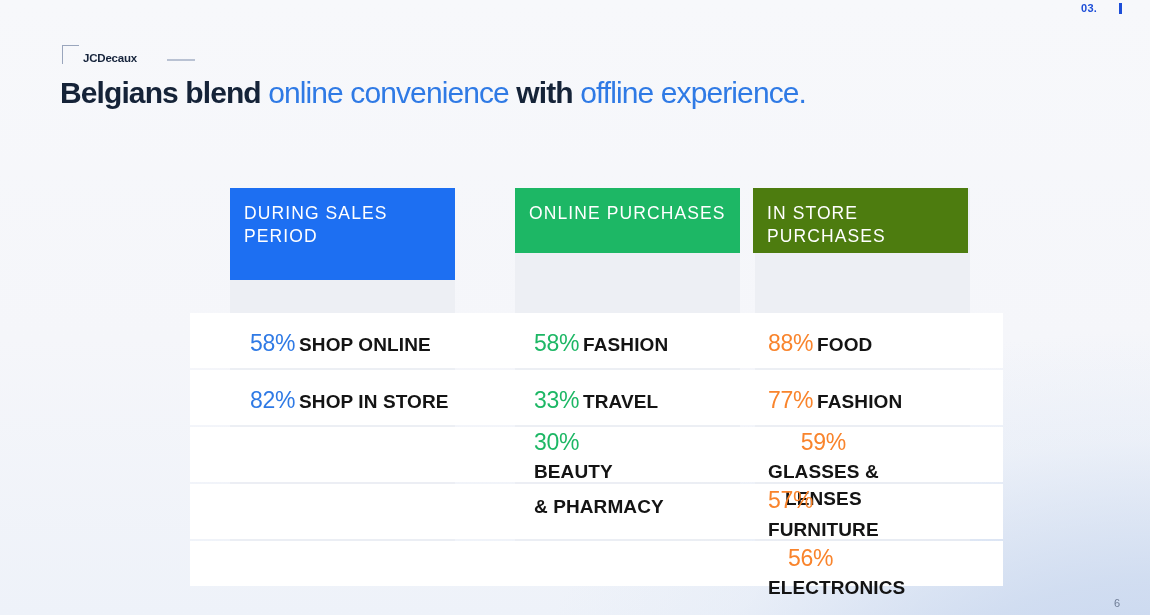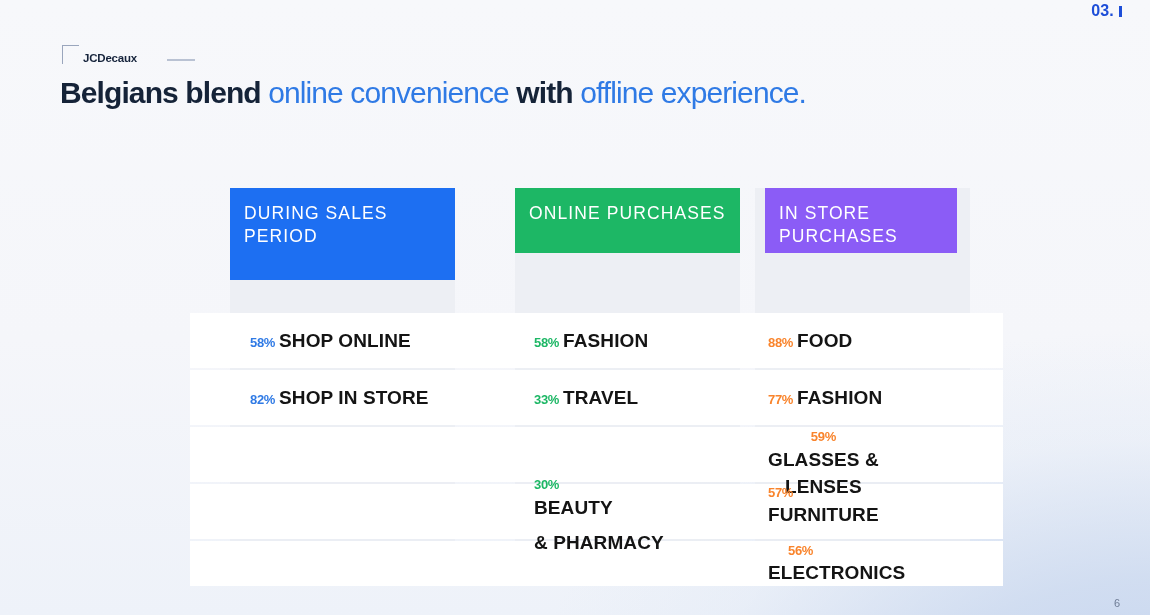--- a/index.html
+++ b/index.html
@@ -29,22 +29,22 @@
       linear-gradient(180deg, #f7f8fb 0%, #f5f6fa 55%, #eef2f9 100%);
   }
 
   
   .section-marker {
     position: absolute;
     top: 2px;
     right: 28px;
     display: flex;
     align-items: center;
-    gap: 5px;
-    font-size: 16px;
+    gap: 22px;
+    font-size: 11px;
     font-weight: bold;
     color: #1d4ed8;
     letter-spacing: 0.2px;
   }
   .marker-bar {
     display: inline-block;
     width: 3px;
     height: 11px;
     background: #1d4ed8;
   }
@@ -130,42 +130,42 @@
     color: #ffffff;
     font-size: 17.5px;
     line-height: 1.32;
     letter-spacing: 1.1px;
     padding: 14px 0 0 14px;
     box-sizing: border-box;
     font-weight: 400;
   }
   .col-head.c1 { left: 40px;  width: 225px; height: 92px; background: #1d6ff2; }
   .col-head.c2 { left: 325px; width: 225px; height: 65px; background: #1db765; }
-  .col-head.c3 { left: 575px; width: 192px; height: 65px; background: #8b5cf6; }
+  .col-head.c3 { left: 563px; width: 215px; height: 65px; background: #4d7c0f; }
 
   
   .row-band {
     position: absolute;
     left: 0;
     width: 813px;
     background: #ffffff;
   }
 
   
   .cell {
     position: absolute;
     font-size: 14.5px;
     line-height: 1.38;
     color: #141414;
     font-weight: bold;
     letter-spacing: -0.1px;
   }
   .cell .pct {
-    font-size: 13px;
-    font-weight: bold;
+    font-size: 23px;
+    font-weight: normal;
     letter-spacing: -0.3px;
   }
   .cell .lbl {
     font-size: 19px;
     font-weight: bold;
     letter-spacing: 0.1px;
   }
   .pct.blue   { color: #2f7ae5; }
   .pct.green  { color: #1db765; }
   .pct.orange { color: #f9842c; }
@@ -229,21 +229,21 @@
   </div>
 
   <div class="cell" style="left:344px; top:140px;">
     <span class="pct green">58%</span>
     <span class="lbl">FASHION</span>
   </div>
   <div class="cell" style="left:344px; top:197px;">
     <span class="pct green">33%</span>
     <span class="lbl">TRAVEL</span>
   </div>
-  <div class="cell stack" style="left:344px; top:238px;margin-top:48px;">
+  <div class="cell stack" style="left:344px; top:238px;">
     <span><span class="pct green">30%</span>
     <span class="lbl">BEAUTY</span></span>
     <span class="lbl" style="margin-top:8px;">&amp; PHARMACY</span>
   </div>
 
   <div class="cell" style="left:578px; top:140px;">
     <span class="pct orange">88%</span>
     <span class="lbl">FOOD</span>
   </div>
   <div class="cell" style="left:578px; top:197px;">

